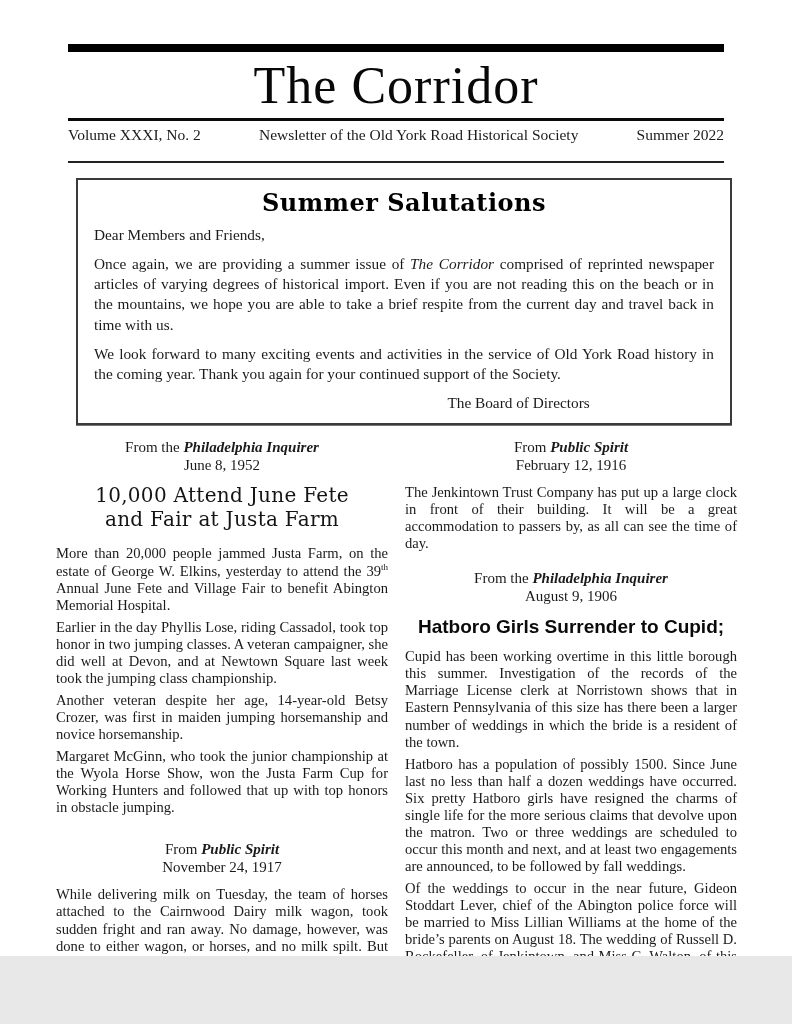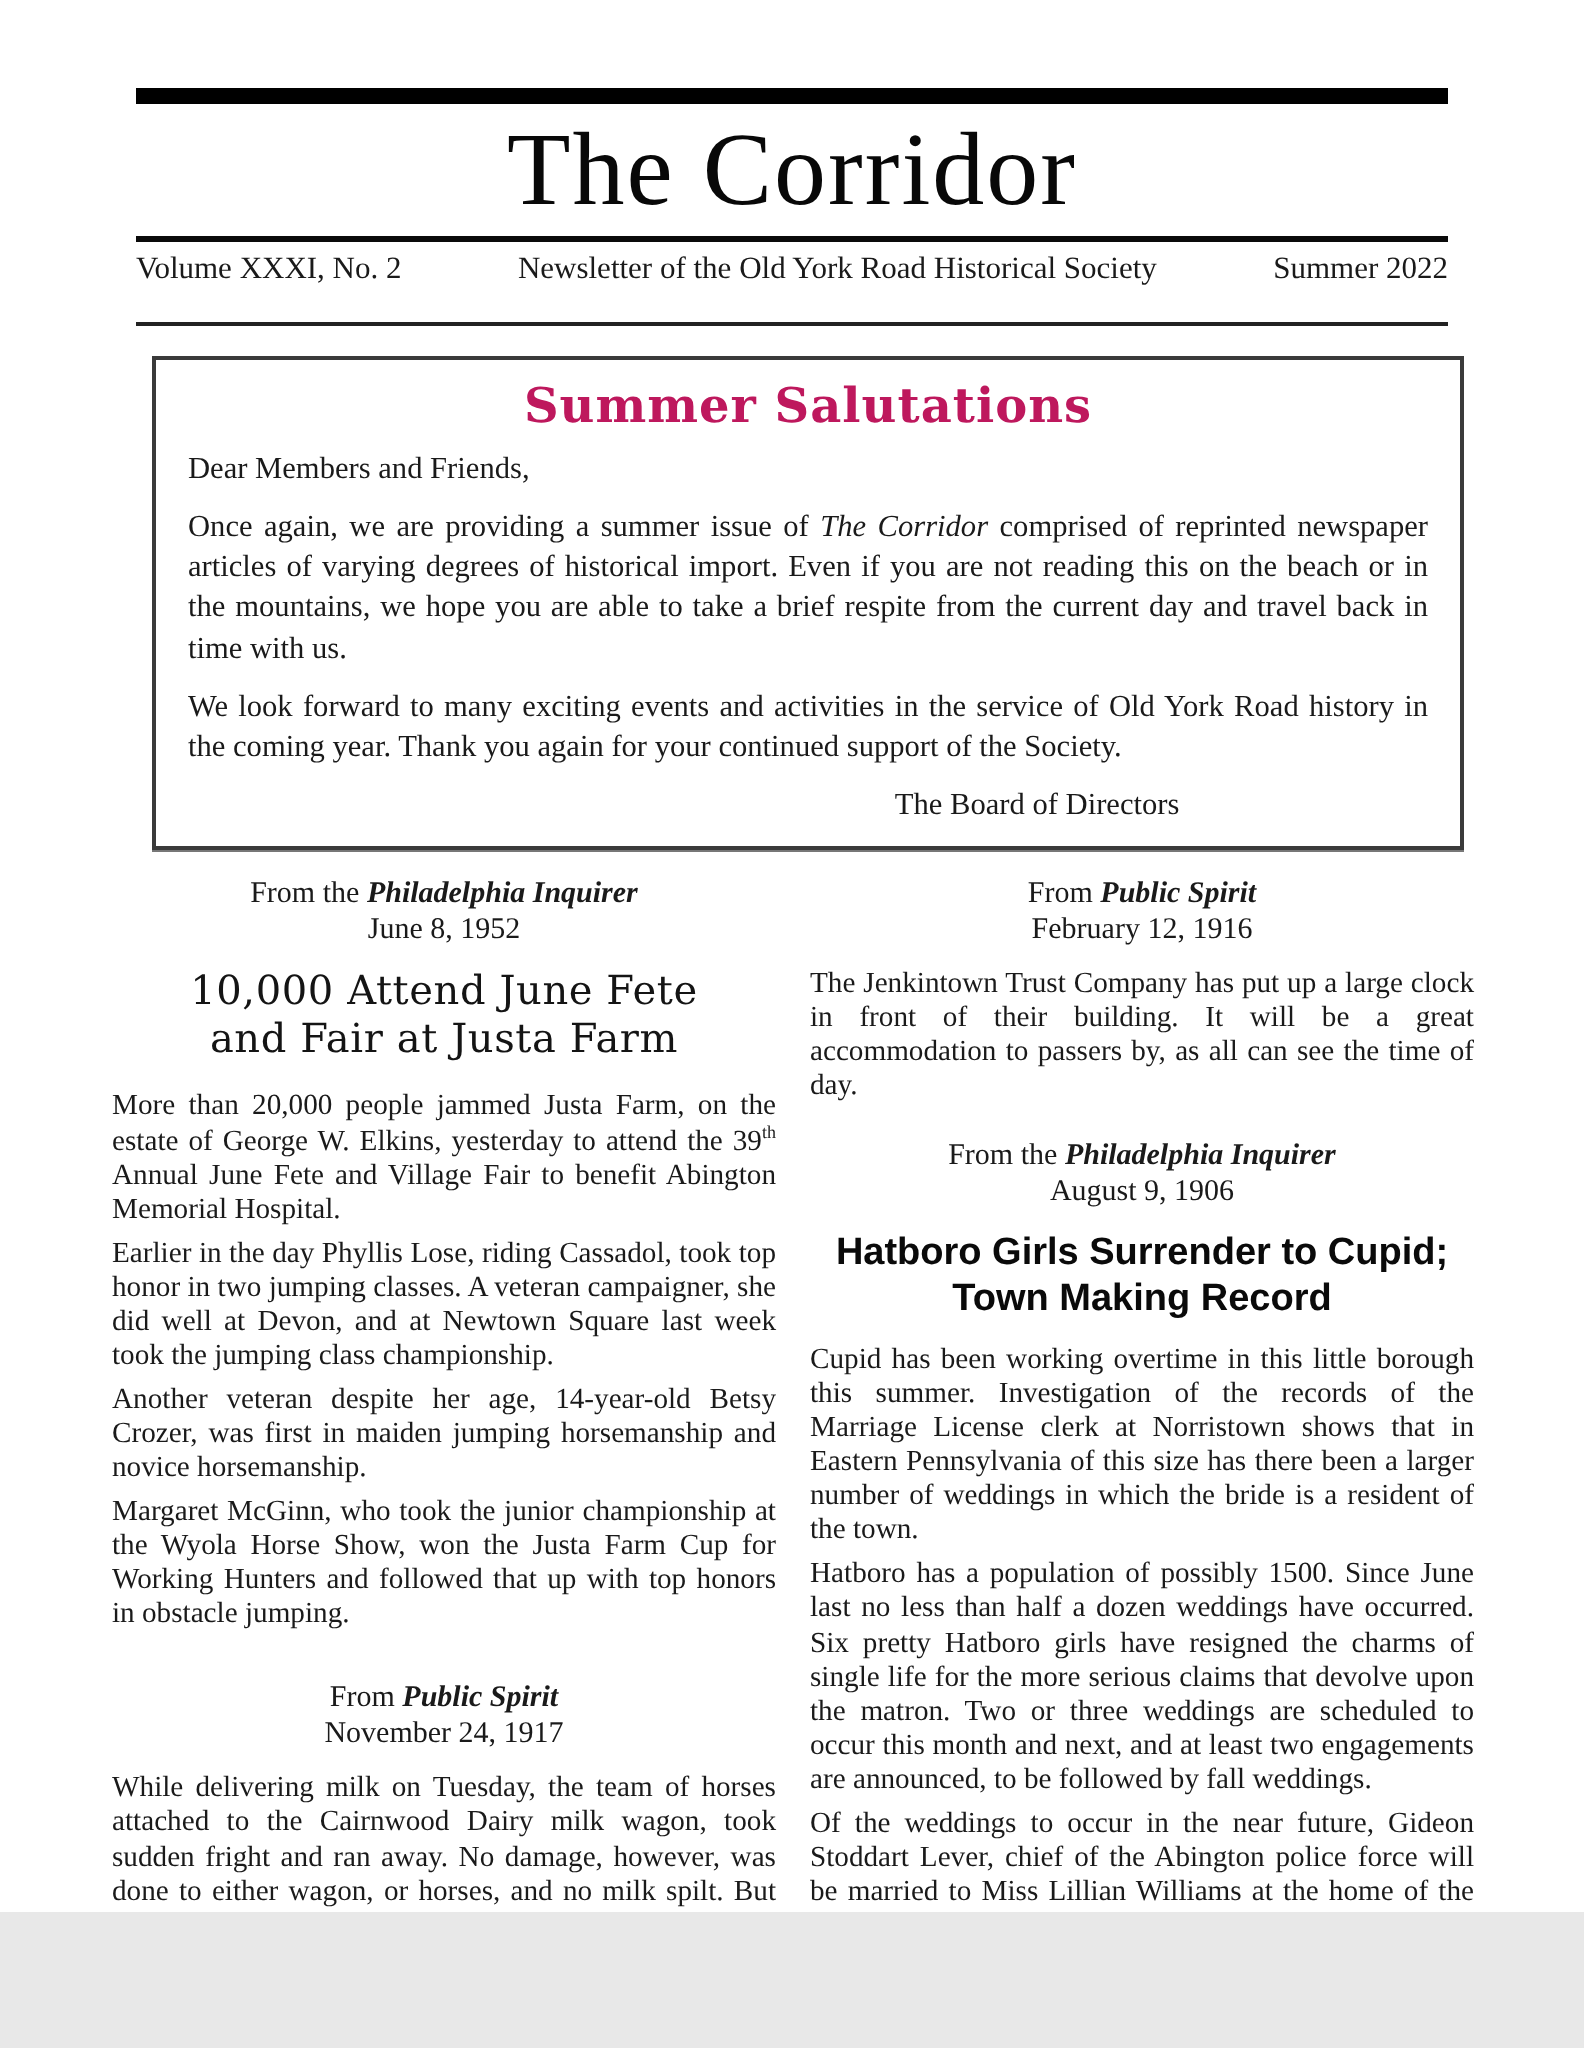--- a/index.html
+++ b/index.html
@@ -40,21 +40,21 @@
     padding: 6px 16px 10px 16px;
     box-shadow: 0 1px 0 #777;
   }
   .salutations-title {
     margin: 2px 0 8px 0;
     text-align: center;
     font-family: "DejaVu Serif", serif;
     font-weight: bold;
     font-size: 24px;
     letter-spacing: 0.5px;
-    color: #be185d;
+    color: #000000;
   }
   .salutations-box p {
     margin: 0 0 9px 0;
     font-size: 15.3px;
     line-height: 1.32;
     text-align: justify;
   }
   .salutations-box p.greeting { text-align: left; }
   .salutations-box p.signature {
     margin: 2px 0 0 0;
@@ -156,21 +156,20 @@
         <span>February 12, 1916</span>
       </div>
       <p class="body-para">The Jenkintown Trust Company has put up a large clock in front of their building.  It will be a great accommodation to passers by, as all can see the time of day.</p>
 
       <div class="attribution attr-gap-md">
         <span>From the </span><span class="source">Philadelphia Inquirer</span><br>
         <span>August 9, 1906</span>
       </div>
       <h2 class="headline-sans">
         <span>Hatboro Girls Surrender to Cupid;</span><br>
-        <span>Town Making Record</span>
       </h2>
       <p class="body-para">Cupid has been working overtime in this little borough this summer.  Investigation of the records of the Marriage License clerk at Norristown shows that in Eastern Pennsylvania of this size has there been a larger number of weddings in which the bride is a resident of the town.</p>
       <p class="body-para">Hatboro has a population of possibly 1500.  Since June last no less than half a dozen weddings have occurred.  Six pretty Hatboro girls have resigned the charms of single life for the more serious claims that devolve upon the matron.  Two or three weddings are scheduled to occur this month and next, and at least two engagements are announced, to be followed by fall weddings.</p>
       <p class="body-para">Of the weddings to occur in the near future, Gideon Stoddart Lever, chief of the Abington police force will be married to Miss Lillian Williams at the home of the bride’s parents on August 18.  The wedding of Russell D. Rockefeller, of Jenkintown, and Miss C. Walton, of this place, is expected to occur in September.</p>
       <p class="body-para">At least four of the brides have accepted Jenkintown young men as their life companions.</p>
     </div>
 
   </div>
 </div>
 

